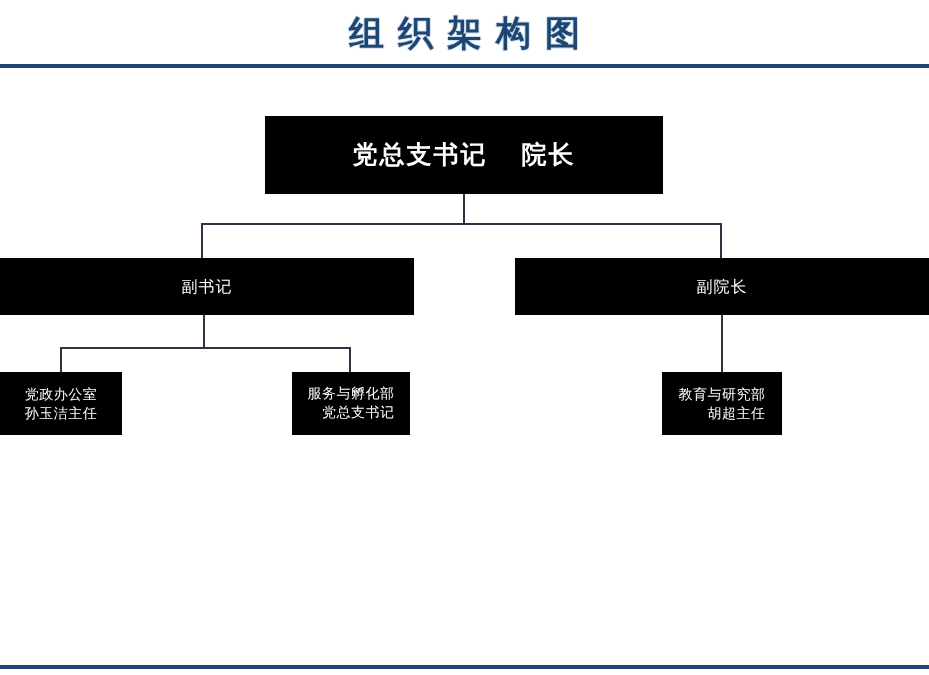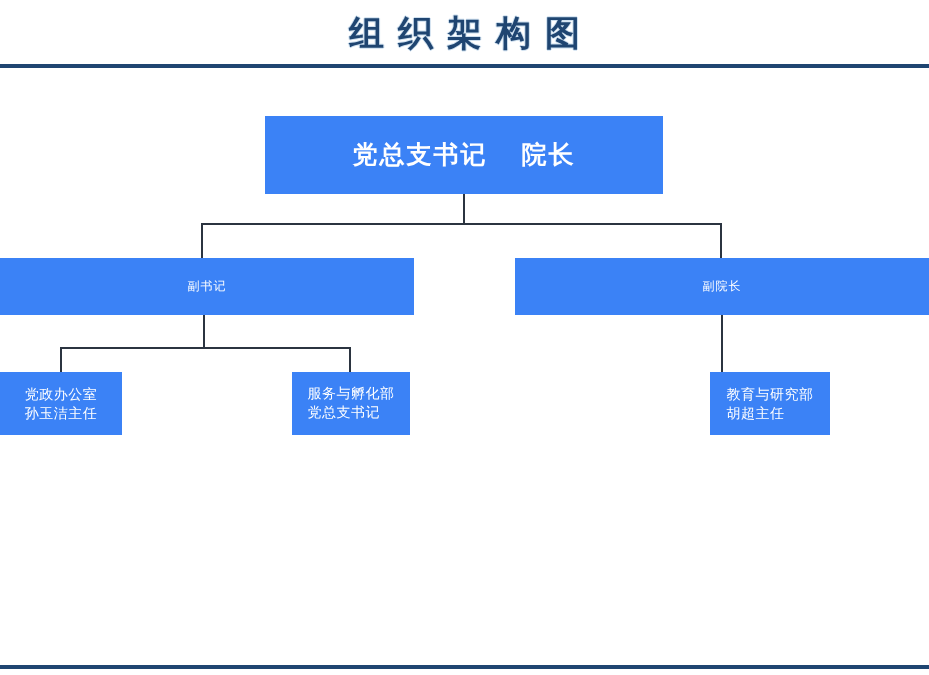--- a/index.html
+++ b/index.html
@@ -49,60 +49,60 @@
     height: 4px;
     background: #1f4571;
   }
   .rule-top    { top: 64px; }
   .rule-bottom { top: 665px; }
 
   
   .node {
     position: absolute;
     box-sizing: border-box;
-    background: #3b82f6;
+    background: #000000;
     color: #ffffff;
     display: flex;
     align-items: center;
     justify-content: center;
-    text-align: left;
+    text-align: right;
     line-height: 1.35;
   }
 
   .node-root {
     left: 265px;
     top: 116px;
     width: 398px;
     height: 78px;
     font-size: 25px;
     font-weight: bold;
     letter-spacing: 2px;
   }
   .node-root .gap { display: inline-block; width: 34px; }
 
   .node-l2 {
     top: 258px;
     height: 57px;
-    font-size: 12px;
+    font-size: 16px;
     font-weight: normal;
     letter-spacing: 1px;
   }
   .node-deputy-secretary { left: 0px;   width: 414px; }
   .node-deputy-dean      { left: 515px; width: 414px; }
 
   .node-leaf {
     top: 372px;
     height: 63px;
     font-size: 14px;
     font-weight: normal;
     letter-spacing: 0.5px;
   }
   .node-office    { left: 0px;   width: 122px; }
   .node-incubate  { left: 292px; width: 118px; font-family: Liberation Serif, serif; }
-  .node-research  { left: 662px; width: 120px; margin-left: 48px; }
+  .node-research  { left: 662px; width: 120px; }
 
   .node-leaf .line2 { display: block; }
 
   
   .conn {
     position: absolute;
     background: #2b3440;
   }
   .v { width: 2px; }
   .h { height: 2px; }

